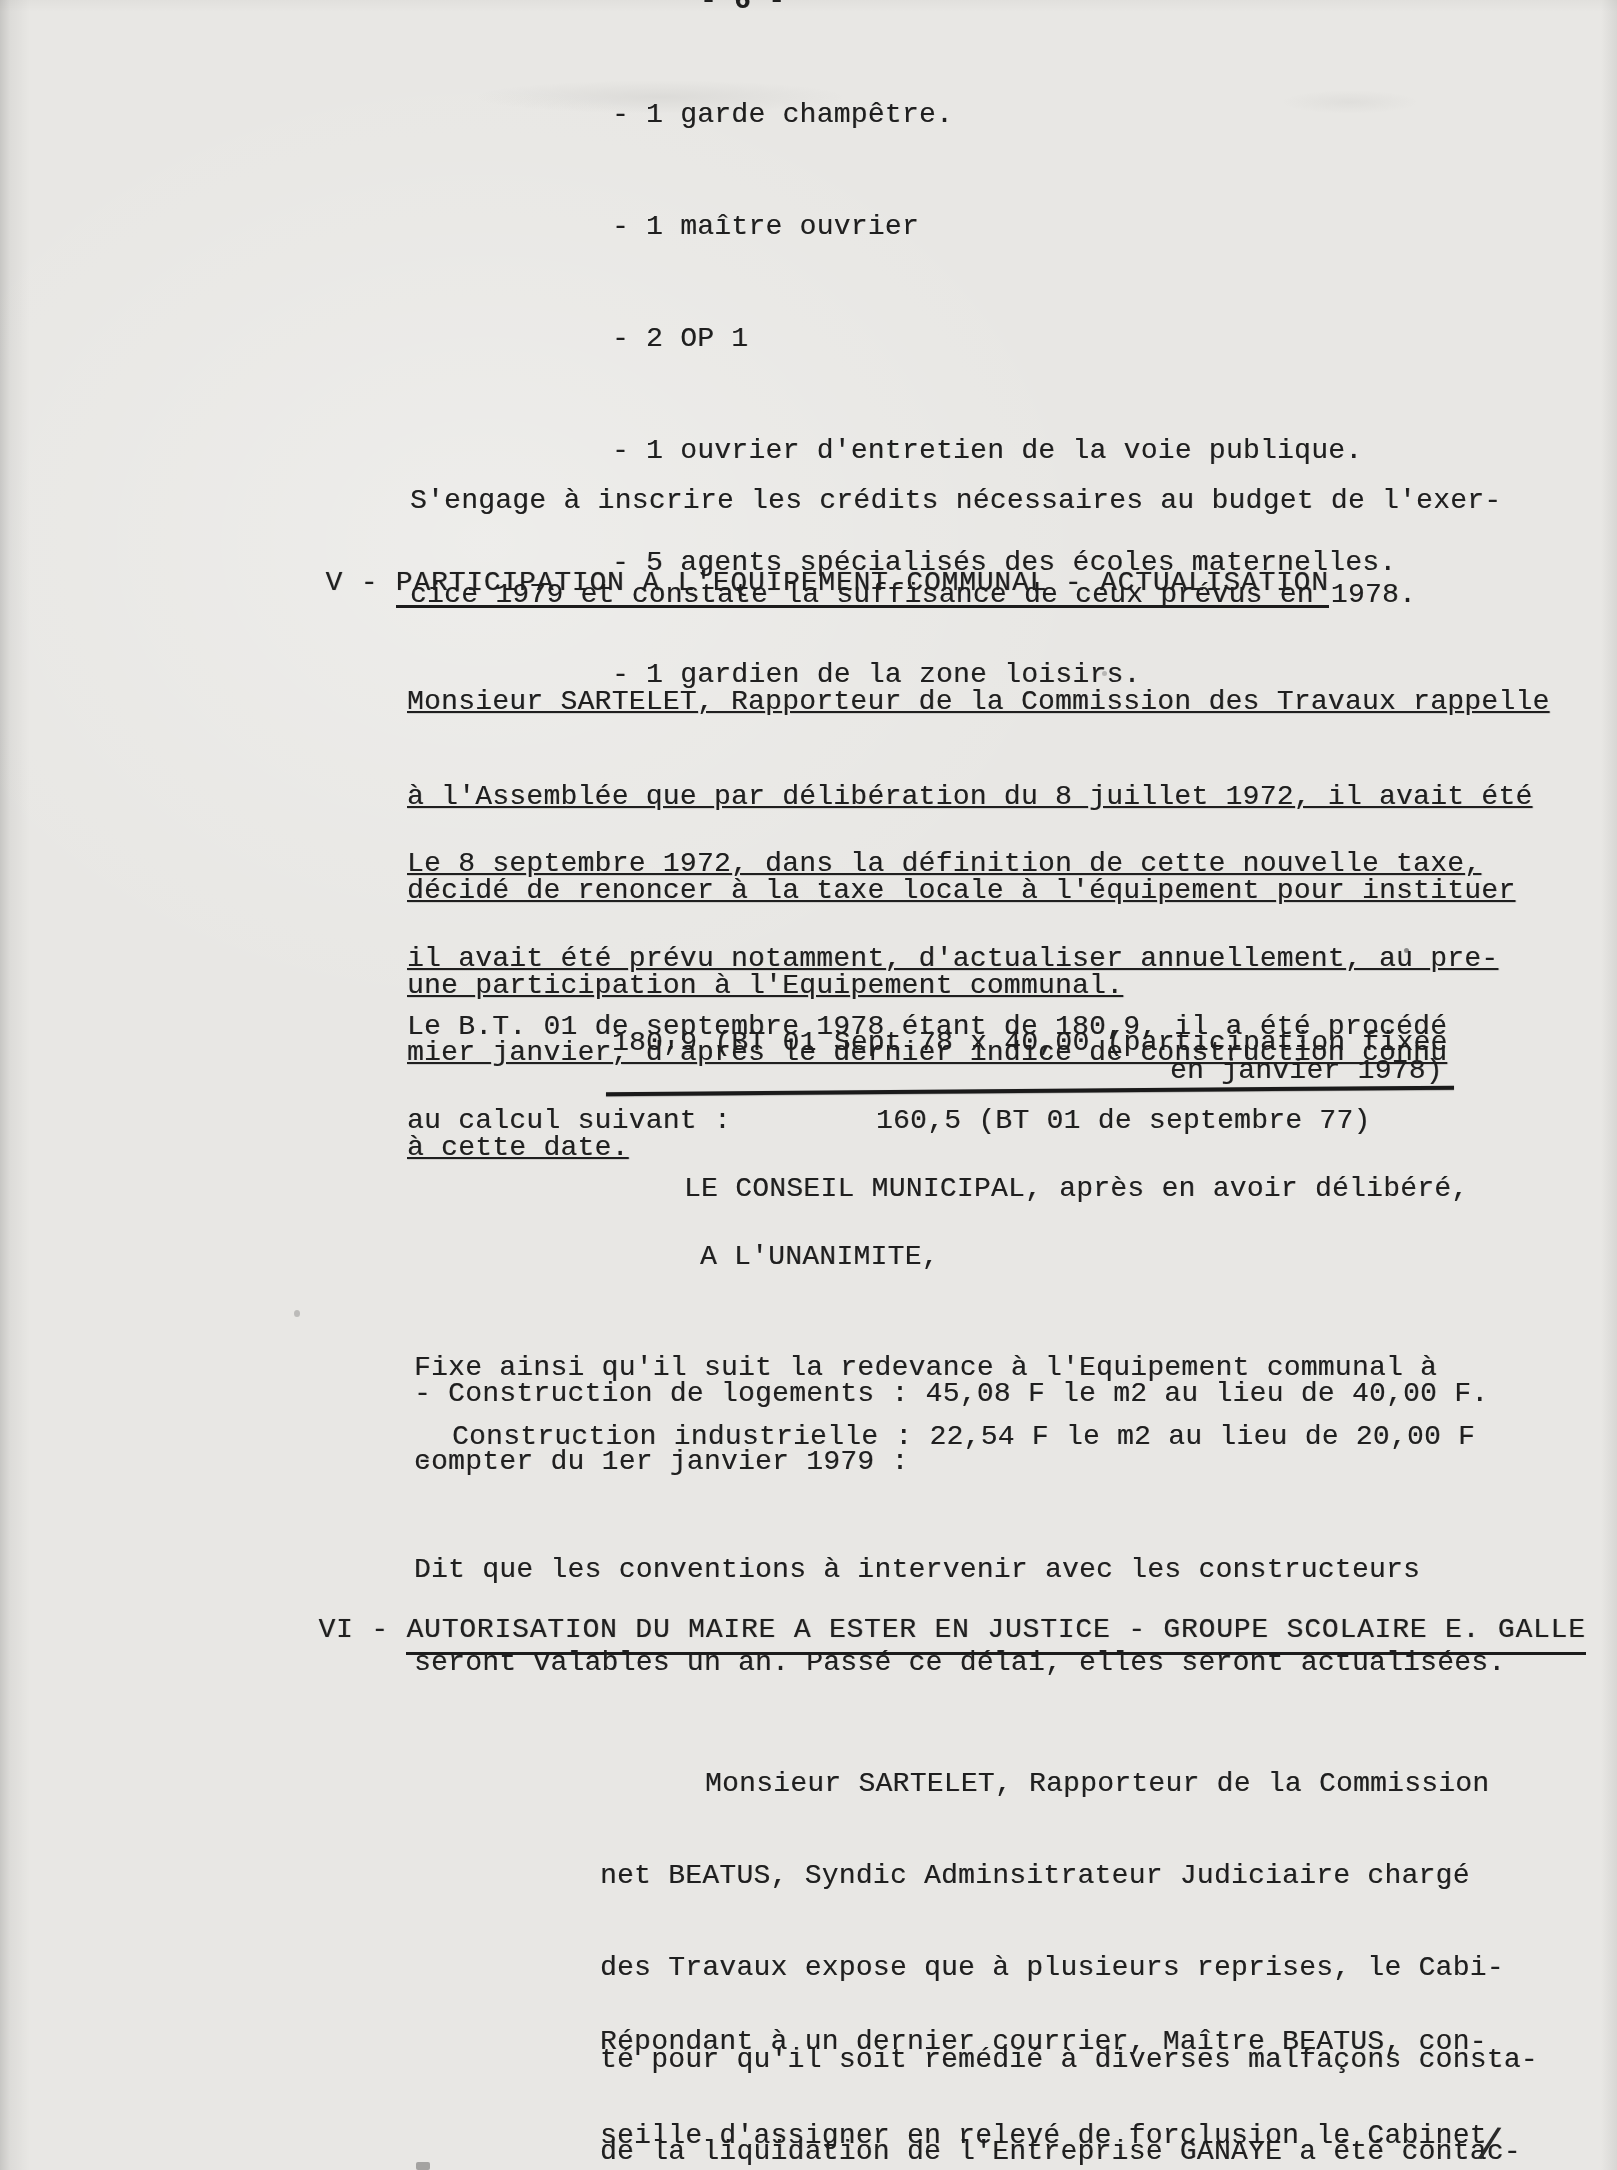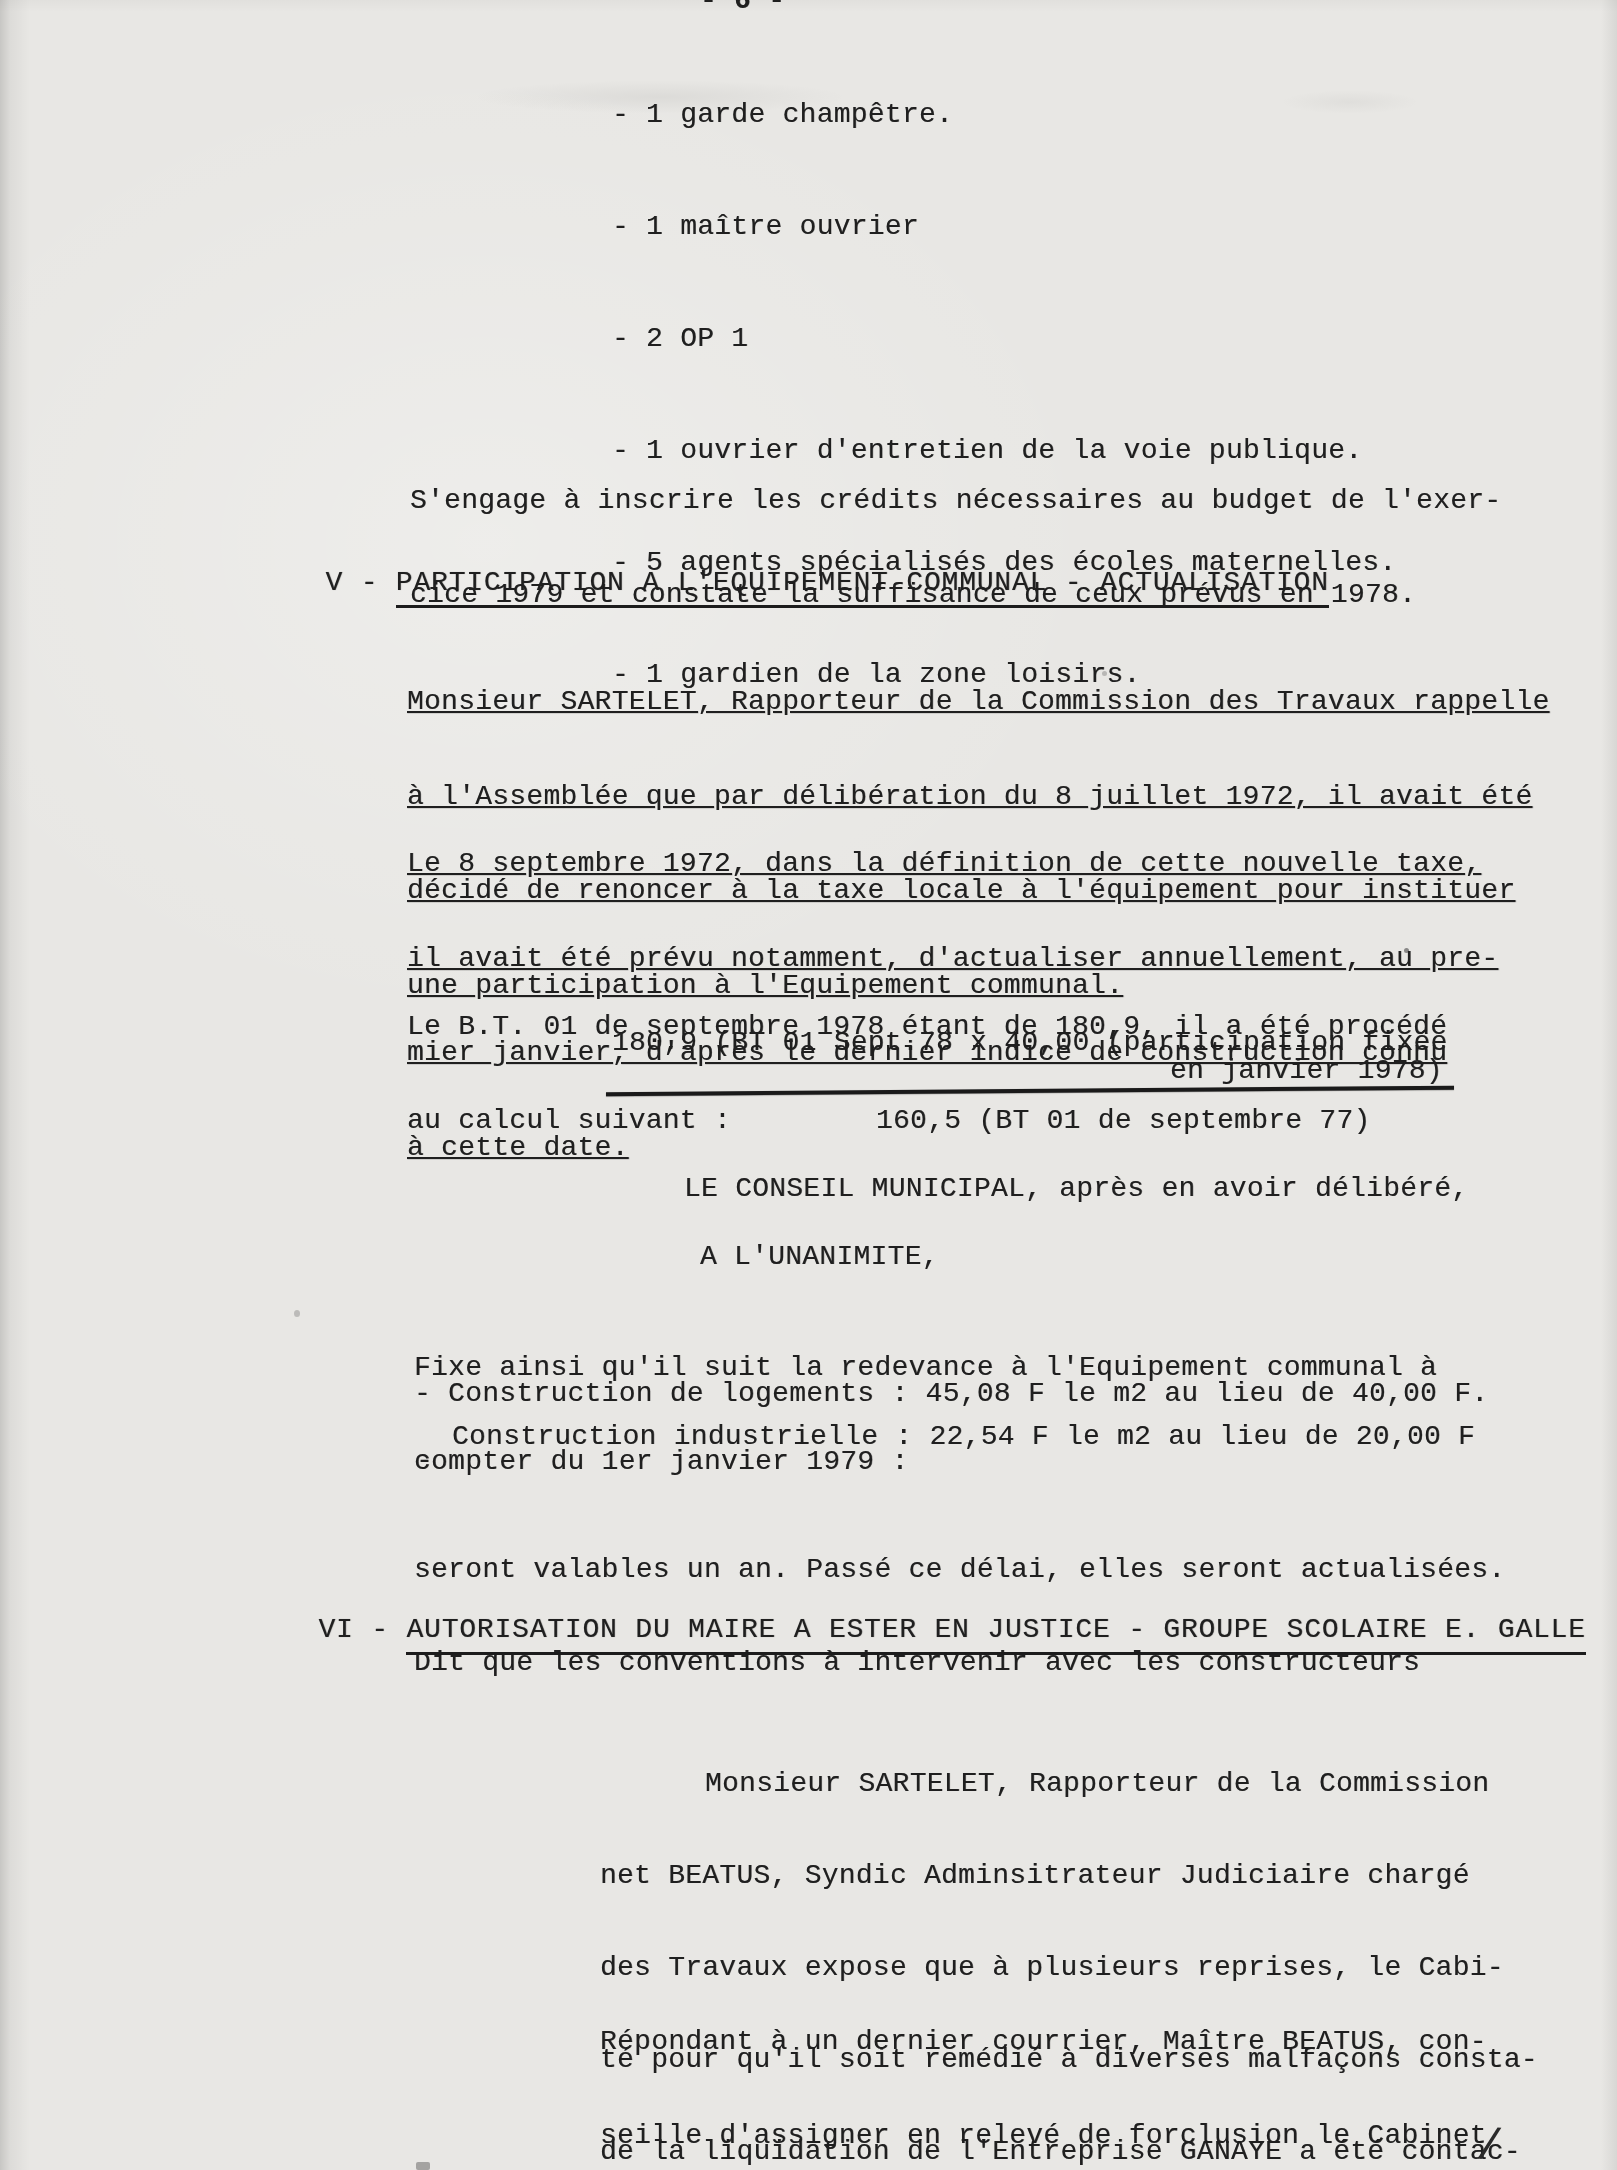--- a/index.html
+++ b/index.html
@@ -127,22 +127,22 @@
   <div class="blk lh32" style="left:414px;top:1290px;">
     <div>Fixe ainsi qu'il suit la redevance à l'Equipement communal à</div>
     <div>compter du 1er janvier 1979 :</div>
   </div>
 
   <div class="t" style="left:414px;top:1377px;">- Construction de logements : 45,08 F le m2 au lieu de 40,00 F.</div>
   <div class="t" style="left:452px;top:1420px;">Construction industrielle : 22,54 F le m2 au lieu de 20,00 F</div>
   <div class="t" style="left:416px;top:1444px;">-</div>
 
   <div class="blk lh31" style="left:414px;top:1492px;">
+    <div>Dit que les conventions à intervenir avec les constructeurs</div>
     <div>seront valables un an. Passé ce délai, elles seront actualisées.</div>
-    <div>Dit que les conventions à intervenir avec les constructeurs</div>
   </div>
 
   <div class="heading" style="left:248px;top:1583px;">
     <span>VI - </span><span class="u">AUTORISATION DU MAIRE A ESTER EN JUSTICE - GROUPE SCOLAIRE E. GALLE</span>
   </div>
 
   <div class="blk lh30" style="left:600px;top:1707px;">
     <div class="indent1">Monsieur SARTELET, Rapporteur de la Commission</div>
     <div>net BEATUS, Syndic Adminsitrateur Judiciaire chargé</div>
     <div>des Travaux expose que à plusieurs reprises, le Cabi-</div>

